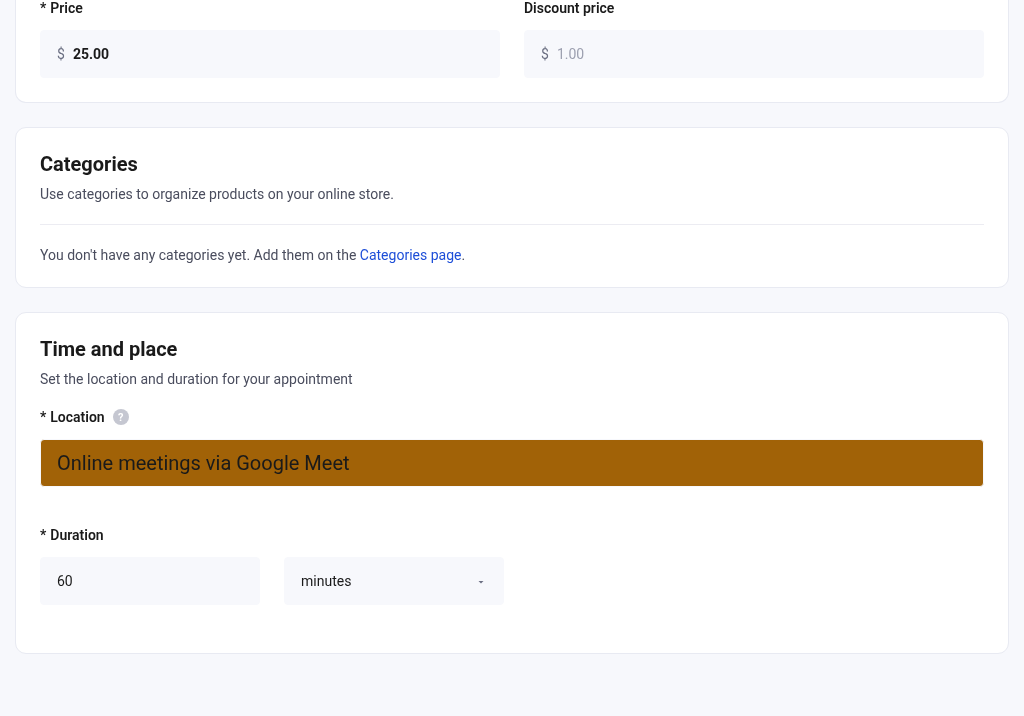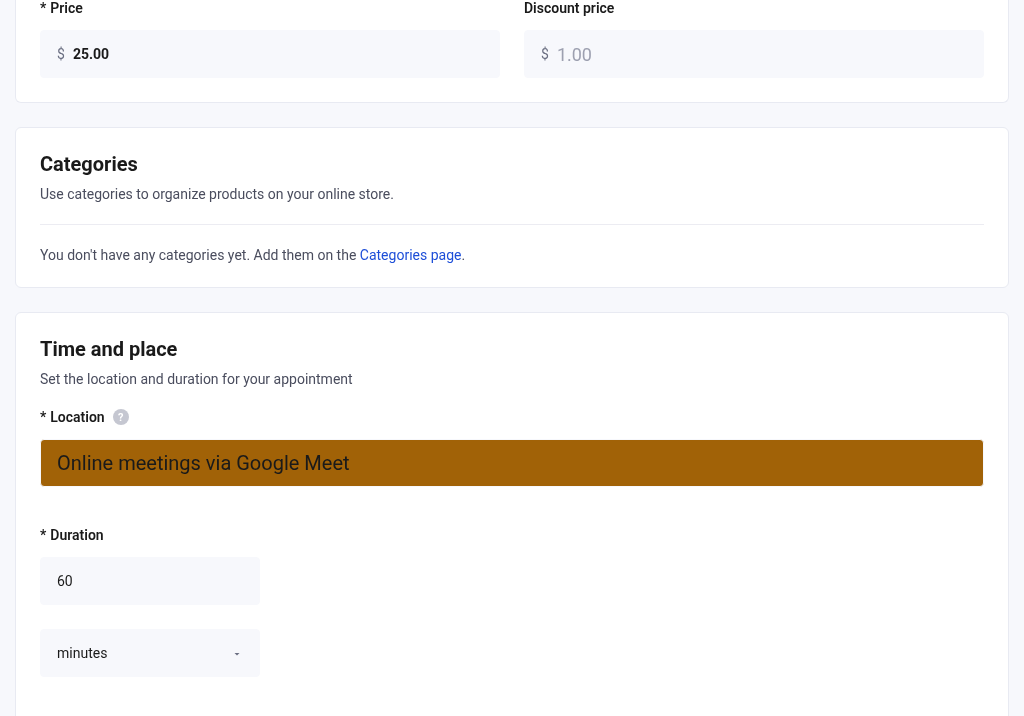--- a/index.html
+++ b/index.html
@@ -17,21 +17,21 @@
       overflow: hidden;
     }
 
     .container {
       padding: 0 15px 15px 15px;
     }
 
     .card {
       background-color: #ffffff;
       border: 1px solid #e8eaf2;
-      border-radius: 6px;
+      border-radius: 11px;
       padding: 24px;
       margin-bottom: 24px;
     }
 
     .card-first {
       border-top: none;
       border-top-left-radius: 0;
       border-top-right-radius: 0;
       padding-top: 0;
     }
@@ -79,21 +79,21 @@
     }
 
     .input-value {
       color: #1a1a1a;
       font-size: 14px;
       font-weight: bold;
     }
 
     .input-placeholder {
       color: #9da0b0;
-      font-size: 18px;
+      font-size: 14px;
     }
 
     .section-title {
       font-size: 20px;
       font-weight: 700;
       color: #1a1a1a;
       margin-bottom: 10px;
     }
 
     .section-desc {
@@ -143,21 +143,20 @@
       padding: 0 16px;
       font-size: 20px;
       color: #1a1a1a;
       display: flex;
       align-items: center;
     }
 
     .duration-row {
       display: flex;
       gap: 24px;
-      flex-direction: column;
     }
 
     .duration-value {
       width: 220px;
       height: 48px;
       background-color: #f7f8fc;
       border: 1px solid #f7f8fc;
       border-radius: 4px;
       padding: 0 16px;
       font-size: 14px;

